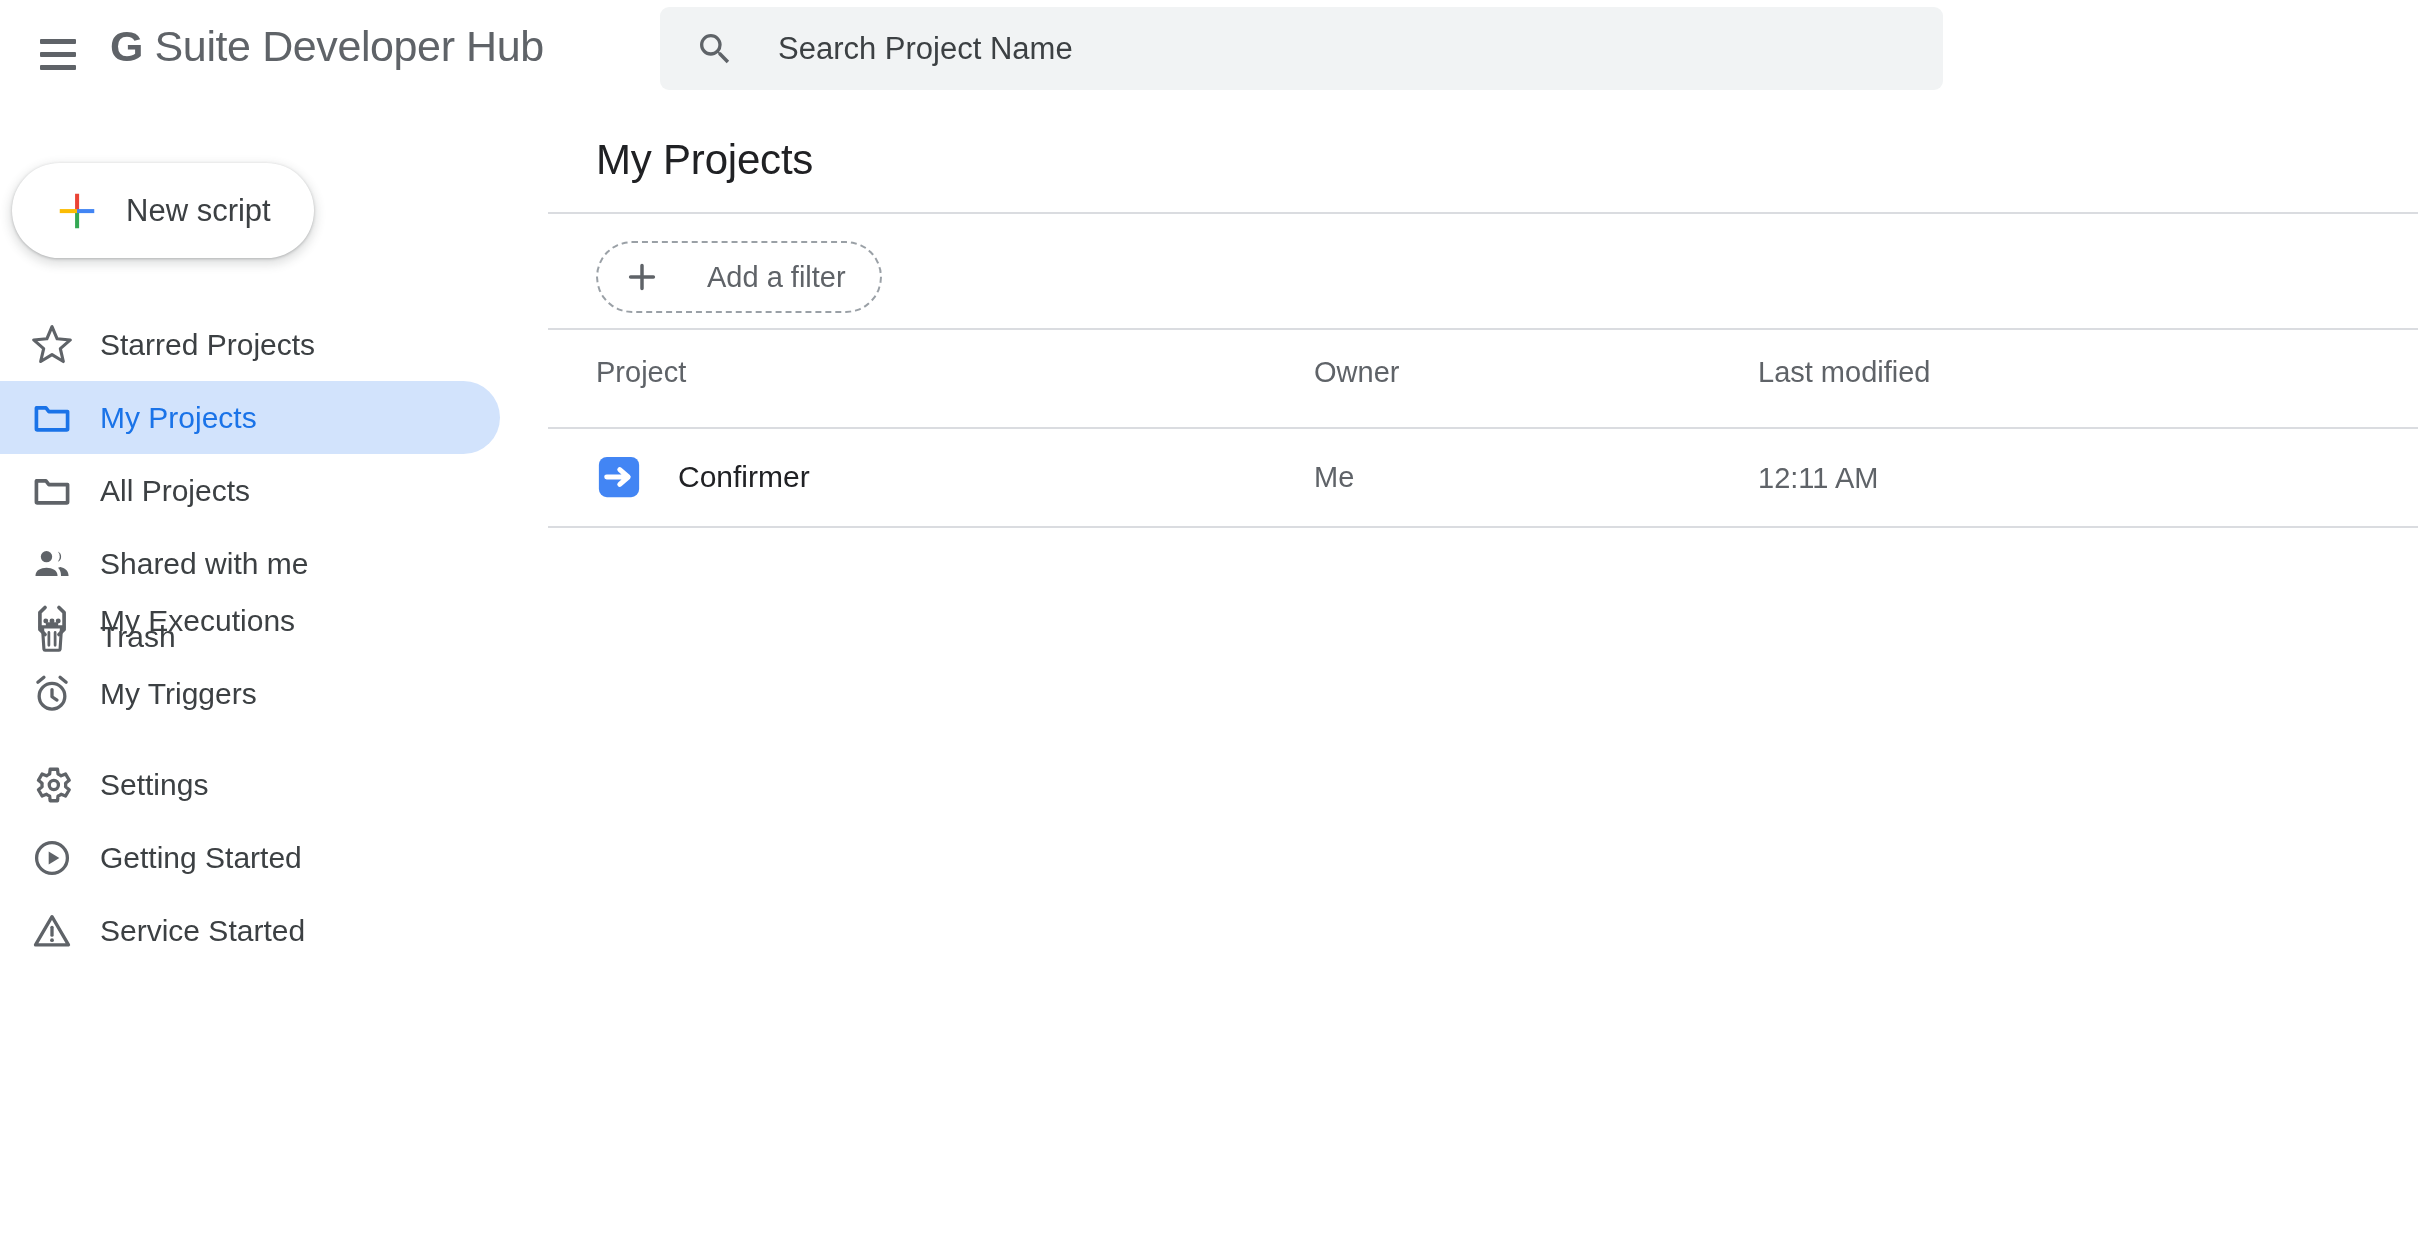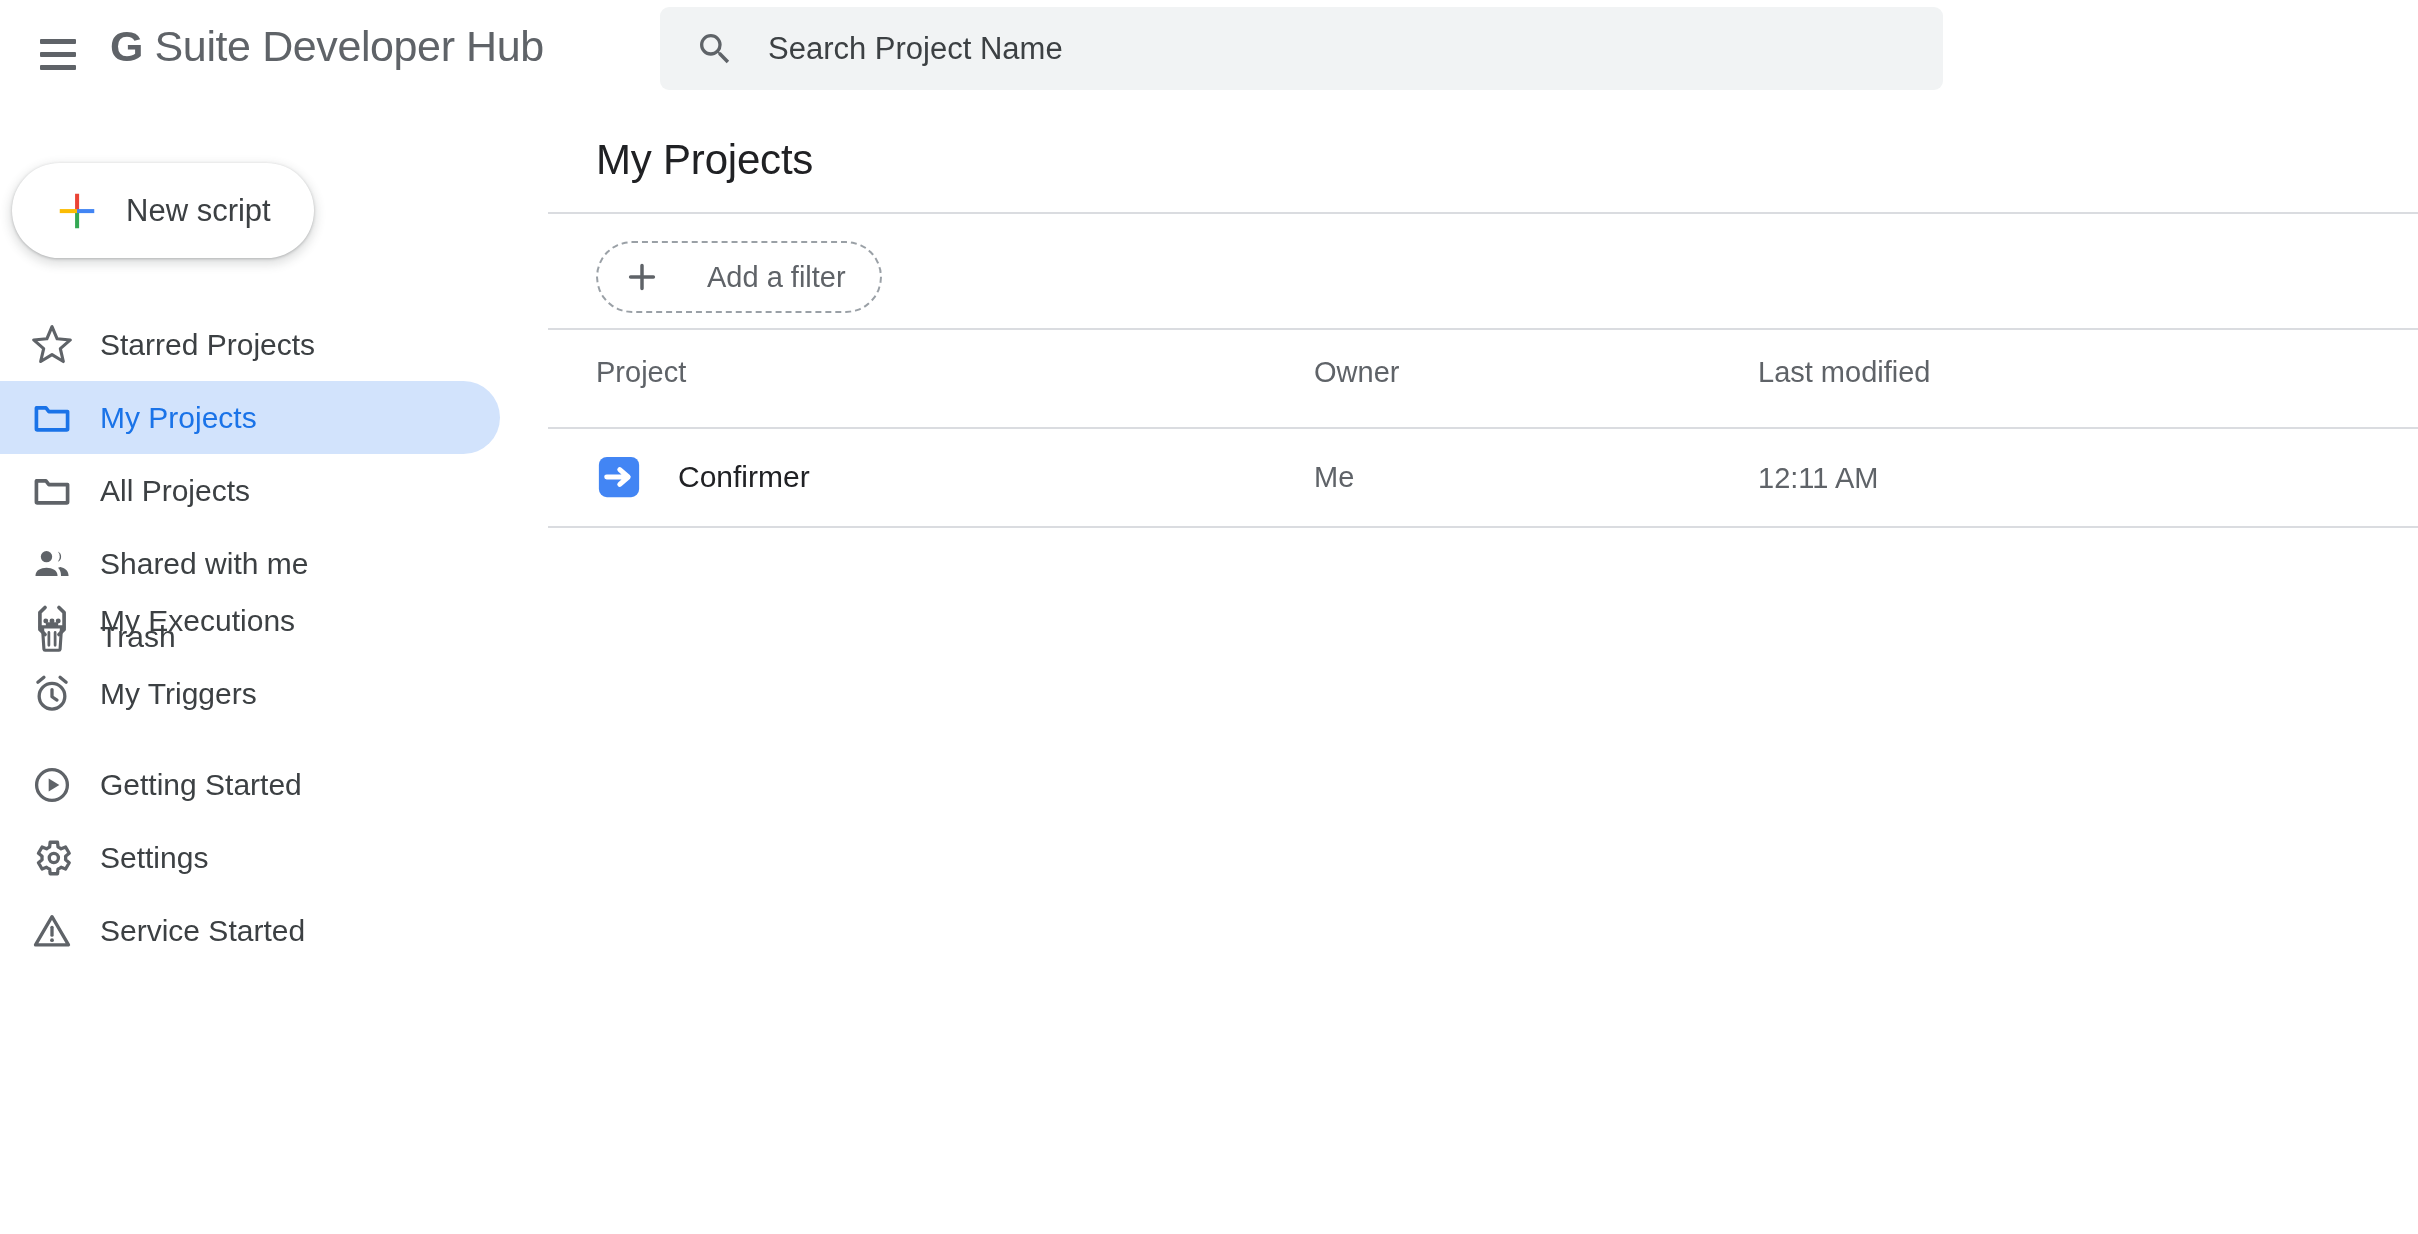--- a/index.html
+++ b/index.html
@@ -86,21 +86,21 @@
     display: block;
   }
   .search-input {
     flex: 1;
     border: none;
     outline: none;
     background: transparent;
     font-family: "Liberation Sans", sans-serif;
     font-size: 31px;
     color: #3c4043;
-    margin-left: 33px;
+    margin-left: 43px;
     padding: 0;
     height: 60px;
   }
   .search-input::placeholder { color: #3c4043; opacity: 1; }
 
   
   .sidebar {
     position: absolute;
     left: 0;
     top: 108px;
@@ -392,32 +392,32 @@
           <path d="M4.3 5.6 7.6 2.9M19.7 5.6 16.4 2.9" fill="none" stroke="#5f6368" stroke-width="1.8" stroke-linecap="round"></path>
         </svg>
         <span class="nav-label">My Triggers</span>
       </div>
     </div>
 
     <div class="nav-group g3">
 
       <div class="nav-item">
         <svg class="nav-icon" viewBox="0 0 24 24">
+          <path d="M19.4 13a7.8 7.8 0 0 0 0-2l2-1.6-2-3.4-2.4 1a7.6 7.6 0 0 0-1.7-1L15 3.4H11l-.3 2.6a7.6 7.6 0 0 0-1.7 1l-2.4-1-2 3.4L6.6 11a7.8 7.8 0 0 0 0 2l-2 1.6 2 3.4 2.4-1c.5.4 1.1.8 1.7 1l.3 2.6h4l.3-2.6c.6-.2 1.2-.6 1.7-1l2.4 1 2-3.4-2-1.6z" fill="none" stroke="#5f6368" stroke-width="1.8" stroke-linejoin="round"></path>
+          <circle cx="13" cy="12" r="2.5" fill="none" stroke="#5f6368" stroke-width="1.8"></circle>
+        </svg>
+        <span class="nav-label">Settings</span>
+      </div>
+
+      <div class="nav-item">
+        <svg class="nav-icon" viewBox="0 0 24 24">
           <circle cx="12" cy="12" r="8.4" fill="none" stroke="#5f6368" stroke-width="1.8"></circle>
           <path d="M10.2 8.5 16 12l-5.8 3.5V8.5z" fill="#5f6368"></path>
         </svg>
         <span class="nav-label">Getting Started</span>
-      </div>
-
-      <div class="nav-item">
-        <svg class="nav-icon" viewBox="0 0 24 24">
-          <path d="M19.4 13a7.8 7.8 0 0 0 0-2l2-1.6-2-3.4-2.4 1a7.6 7.6 0 0 0-1.7-1L15 3.4H11l-.3 2.6a7.6 7.6 0 0 0-1.7 1l-2.4-1-2 3.4L6.6 11a7.8 7.8 0 0 0 0 2l-2 1.6 2 3.4 2.4-1c.5.4 1.1.8 1.7 1l.3 2.6h4l.3-2.6c.6-.2 1.2-.6 1.7-1l2.4 1 2-3.4-2-1.6z" fill="none" stroke="#5f6368" stroke-width="1.8" stroke-linejoin="round"></path>
-          <circle cx="13" cy="12" r="2.5" fill="none" stroke="#5f6368" stroke-width="1.8"></circle>
-        </svg>
-        <span class="nav-label">Settings</span>
       </div>
 
       <div class="nav-item">
         <svg class="nav-icon" viewBox="0 0 24 24">
           <path d="M12 4.2 21 19.6H3L12 4.2z" fill="none" stroke="#5f6368" stroke-width="1.8" stroke-linejoin="round"></path>
           <path d="M12 10v4.3" fill="none" stroke="#5f6368" stroke-width="1.8" stroke-linecap="round"></path>
           <circle cx="12" cy="17" r="1.05" fill="#5f6368"></circle>
         </svg>
         <span class="nav-label">Service Started</span>
       </div>

